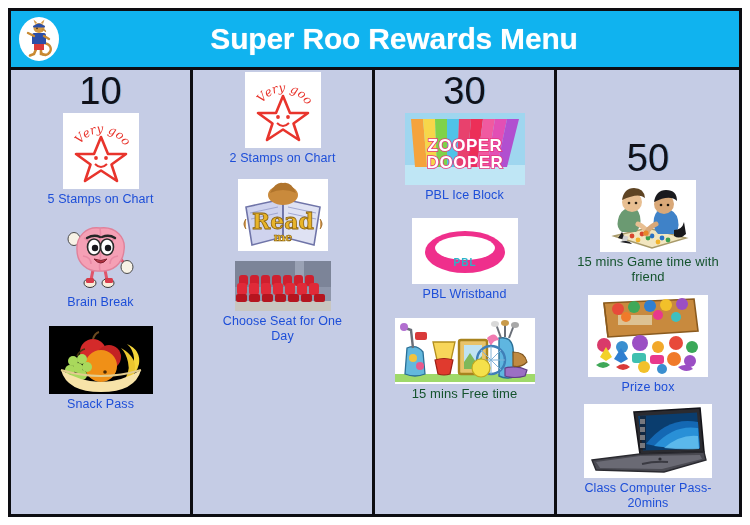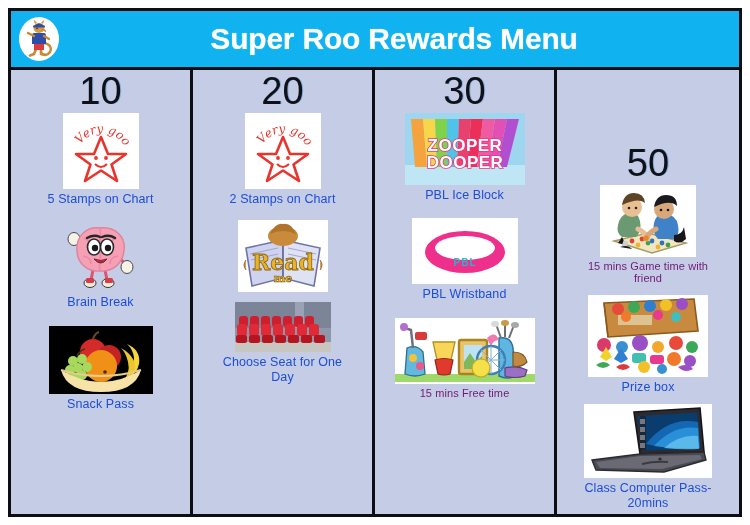--- a/index.html
+++ b/index.html
@@ -100,21 +100,21 @@
   }
   .item-label{
     font-family:"Liberation Sans", sans-serif;
     color:#1d4ed8;
     text-align:center;
     line-height:1.15;
     margin-top:3px;
     letter-spacing:.1px;
   }
   .lbl-gothic{font-size:12.5px;}
-  .lbl-arial{font-size:11px;color:#701a75;}
+  .lbl-arial{font-size:13px;color:#14532d;}
   
   .ghost-line{
     position:absolute;
     left:0;right:0;
     top:49px;
     text-align:center;
     font-family:"Liberation Sans", sans-serif;
     font-size:13px;
     color:#1b2240;
     z-index:0;
@@ -258,21 +258,20 @@
 
               <path d="M12 44 q40 24 80 0 q-6 22 -40 22 q-34 0 -40 -22 z" fill="#f7e3a8"></path>
               <path d="M12 44 q40 12 80 0" fill="none" stroke="#e2cc8e" stroke-width="2"></path>
             </svg>
           </div>
           <div class="item-label lbl-gothic">Snack Pass</div>
         </div>
       </div>
 
       <div class="col">
-        <div class="col-num">20</div>
 
         <div class="item">
           <div class="item-img" style="width:76px;height:76px;">
             <svg width="76" height="76" viewBox="0 0 76 76">
               <rect width="76" height="76" fill="#ffffff"></rect>
               <path d="M38 24 L45 41 L63 41 L48.5 51.5 L54 68 L38 57.5 L22 68 L27.5 51.5 L13 41 L31 41 Z" fill="none" stroke="#e8342c" stroke-width="2.6" stroke-linejoin="round"></path>
               <circle cx="33" cy="45" r="1.9" fill="#e8342c"></circle>
               <circle cx="43" cy="45" r="1.9" fill="#e8342c"></circle>
               <path d="M32 51 q6 6 12 0" fill="none" stroke="#e8342c" stroke-width="2"></path>
               <path id="arc2" d="M14 38 A26 26 0 0 1 62 34" fill="none"></path>

